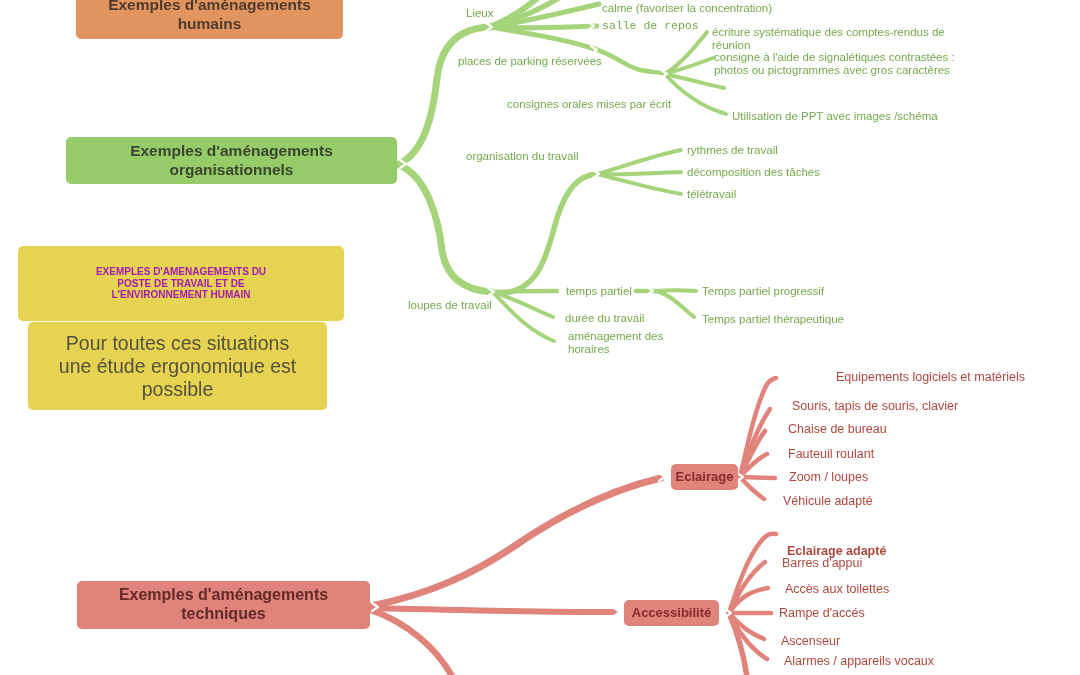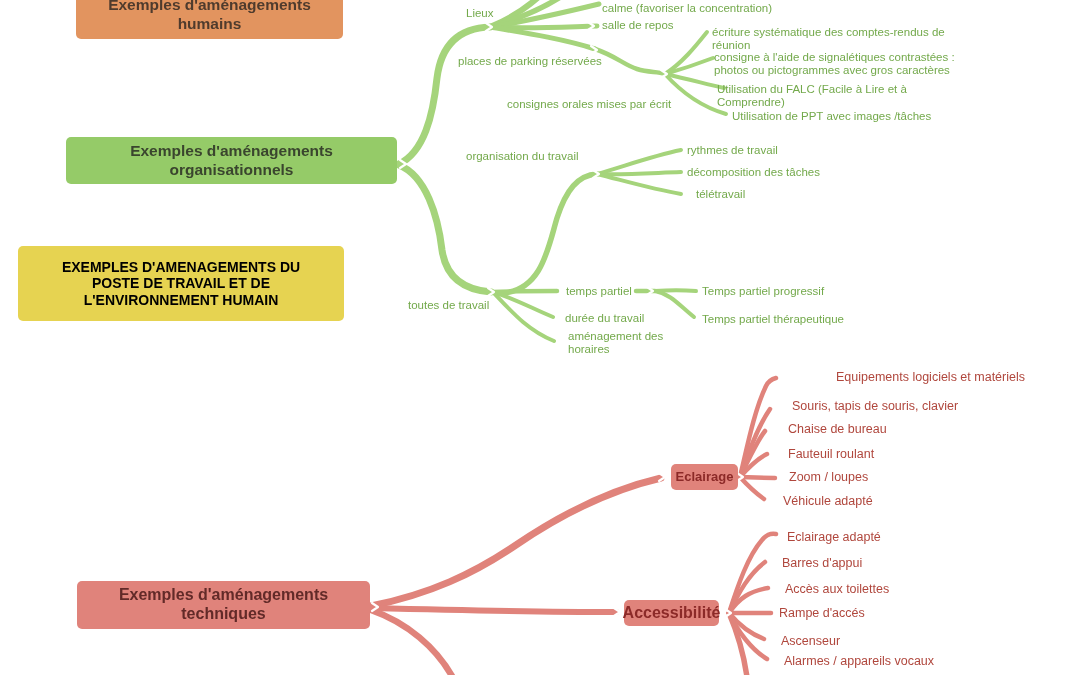--- a/index.html
+++ b/index.html
@@ -7,25 +7,25 @@
   #stage{position:relative;width:1080px;height:675px;background:#fff;overflow:hidden;}
   #branches{position:absolute;left:0;top:0;}
   .box{position:absolute;display:flex;align-items:center;justify-content:center;
        text-align:center;border-radius:5px;font-weight:bold;white-space:pre-line;line-height:1.18;}
   .lbl{position:absolute;white-space:nowrap;line-height:1.14;}
   .wrap{white-space:pre-line;}
   .glbl{color:#73a94b;font-size:11.5px;}
   .rlbl{color:#b0473d;font-size:12.5px;}
   .box-humains{left:76px;top:-10px;width:267px;height:49px;background:#e2945f;color:#4f3b2d;font-size:15.5px;}
   .box-orga{left:66px;top:137px;width:331px;height:47px;background:#95cb68;color:#3a452e;font-size:15.5px;}
-  .box-poste{left:18px;top:246px;width:326px;height:75px;background:#e6d351;color:#000000;font-size:14px;}
+  .box-poste{left:18px;top:246px;width:326px;height:75px;background:#e6d351;color:#a21caf;font-size:10px;}
   .box-ergo{left:28px;top:322px;width:299px;height:88px;background:#e6d351;color:#55513e;font-size:19.5px;font-weight:normal;}
   .box-tech{left:77px;top:581px;width:293px;height:48px;background:#e0837b;color:#622a28;font-size:16px;}
   .box-tert{left:671px;top:464px;width:67px;height:26px;background:#e0837b;color:#8c2a28;font-size:13px;}
-  .box-access{left:624px;top:600px;width:95px;height:26px;background:#e0837b;color:#8c2a28;font-size:16px;}
+  .box-access{left:624px;top:600px;width:95px;height:26px;background:#e0837b;color:#8c2a28;font-size:13px;}
 </style>
 </head>
 <body>
 
 <div id="stage">
 
   <svg id="branches" width="1080" height="675" viewBox="0 0 1080 675">
     <g stroke="#a5d47b" fill="none" stroke-linecap="round">
       <path d="M399,164 C424,152 433,116 437,78 C441,46 458,28 490,27" stroke-width="7"></path>
       <path d="M490,27 C512,18 532,4 546,-10" stroke-width="6"></path>
@@ -85,56 +85,57 @@
     </g>
   </svg>
 
   <div class="box box-humains">Exemples d'aménagements
 humains</div>
   <div class="box box-orga">Exemples d'aménagements
 organisationnels</div>
   <div class="box box-poste">EXEMPLES D'AMENAGEMENTS DU
 POSTE DE TRAVAIL ET DE
 L'ENVIRONNEMENT HUMAIN</div>
+  <div class="box box-ergo">Pour toutes ces situations
+une étude ergonomique est
+possible</div>
   <div class="box box-tech">Exemples d'aménagements
 techniques</div>
   <div class="box box-tert">Eclairage</div>
   <div class="box box-access">Accessibilité</div>
 
   <div class="lbl glbl" style="left:466px;top:7px;">Lieux</div>
   <div class="lbl glbl" style="left:602px;top:2px;">calme (favoriser la concentration)</div>
-  <div class="lbl glbl" style="left:602px;top:19px;">salle de repos</div>
+  <div class="lbl glbl" style="left:602px;top:19px;font-family:Liberation Mono, monospace;">salle de repos</div>
   <div class="lbl glbl" style="left:458px;top:55px;">places de parking réservées</div>
   <div class="lbl glbl" style="left:507px;top:98px;">consignes orales mises par écrit</div>
   <div class="lbl glbl wrap" style="left:714px;top:51px;width:285px;">consigne à l'aide de signalétiques contrastées :
 photos ou pictogrammes avec gros caractères</div>
   <div class="lbl glbl wrap" style="left:712px;top:26px;width:260px;">écriture systématique des comptes-rendus de
 réunion</div>
-  <div class="lbl glbl wrap" style="left:717px;top:83px;width:230px;">Utilisation du FALC (Facile à Lire et à
-Comprendre)</div>
-  <div class="lbl glbl" style="left:732px;top:110px;">Utilisation de PPT avec images /tâches</div>
+  <div class="lbl glbl" style="left:732px;top:110px;">Utilisation de PPT avec images /schéma</div>
   <div class="lbl glbl" style="left:466px;top:150px;">organisation du travail</div>
   <div class="lbl glbl" style="left:687px;top:144px;">rythmes de travail</div>
   <div class="lbl glbl" style="left:687px;top:166px;">décomposition des tâches</div>
-  <div class="lbl glbl" style="left:687px;top:188px;margin-left:9px;">télétravail</div>
-  <div class="lbl glbl" style="left:408px;top:299px;">toutes de travail</div>
+  <div class="lbl glbl" style="left:687px;top:188px;">télétravail</div>
+  <div class="lbl glbl" style="left:408px;top:299px;">loupes de travail</div>
   <div class="lbl glbl" style="left:566px;top:285px;">temps partiel</div>
   <div class="lbl glbl" style="left:565px;top:312px;">durée du travail</div>
   <div class="lbl glbl wrap" style="left:568px;top:330px;width:125px;">aménagement des
 horaires</div>
   <div class="lbl glbl" style="left:702px;top:285px;">Temps partiel progressif</div>
   <div class="lbl glbl" style="left:702px;top:313px;">Temps partiel thérapeutique</div>
 
   <div class="lbl rlbl" style="left:797px;top:370px;margin-left:39px;">Equipements logiciels et matériels</div>
   <div class="lbl rlbl" style="left:792px;top:399px;">Souris, tapis de souris, clavier</div>
   <div class="lbl rlbl" style="left:788px;top:422px;">Chaise de bureau</div>
   <div class="lbl rlbl" style="left:788px;top:447px;">Fauteuil roulant</div>
   <div class="lbl rlbl" style="left:789px;top:470px;">Zoom / loupes</div>
   <div class="lbl rlbl" style="left:783px;top:494px;">Véhicule adapté</div>
 
-  <div class="lbl rlbl" style="left:787px;top:530px;">Eclairage adapté</div>
+  <div class="lbl rlbl" style="left:787px;top:544px;font-weight:bold;">Eclairage adapté</div>
   <div class="lbl rlbl" style="left:782px;top:556px;">Barres d'appui</div>
   <div class="lbl rlbl" style="left:785px;top:582px;">Accès aux toilettes</div>
   <div class="lbl rlbl" style="left:779px;top:606px;">Rampe d'accés</div>
   <div class="lbl rlbl" style="left:781px;top:634px;">Ascenseur</div>
   <div class="lbl rlbl" style="left:784px;top:654px;">Alarmes / appareils vocaux</div>
 
 </div>
 
 </body></html>

